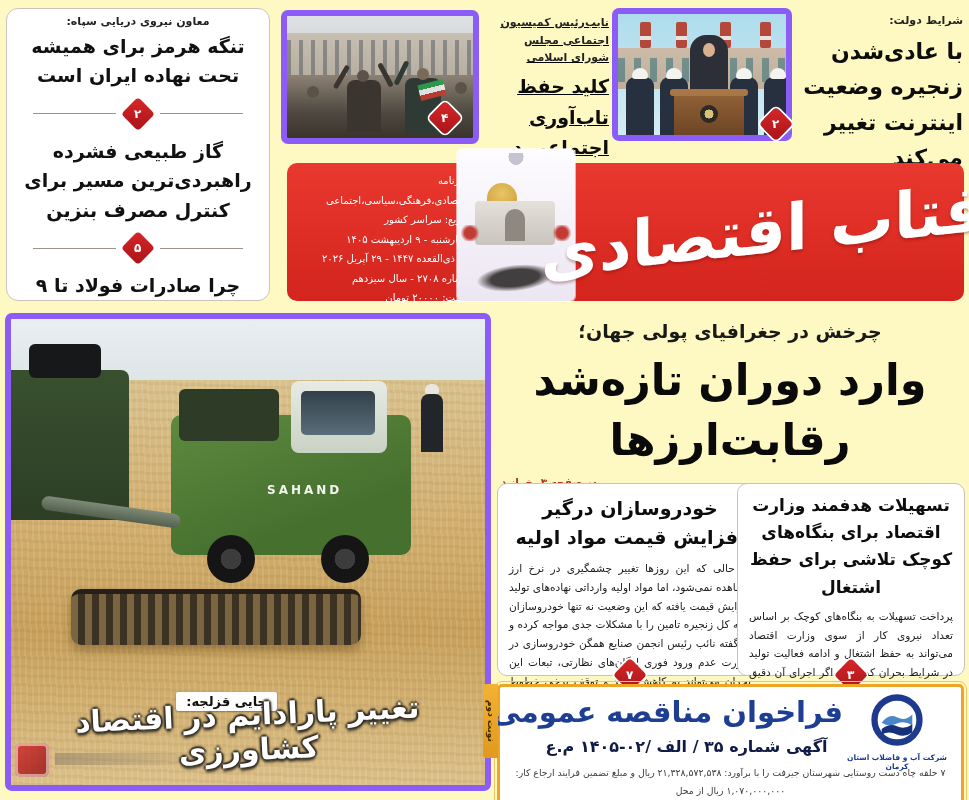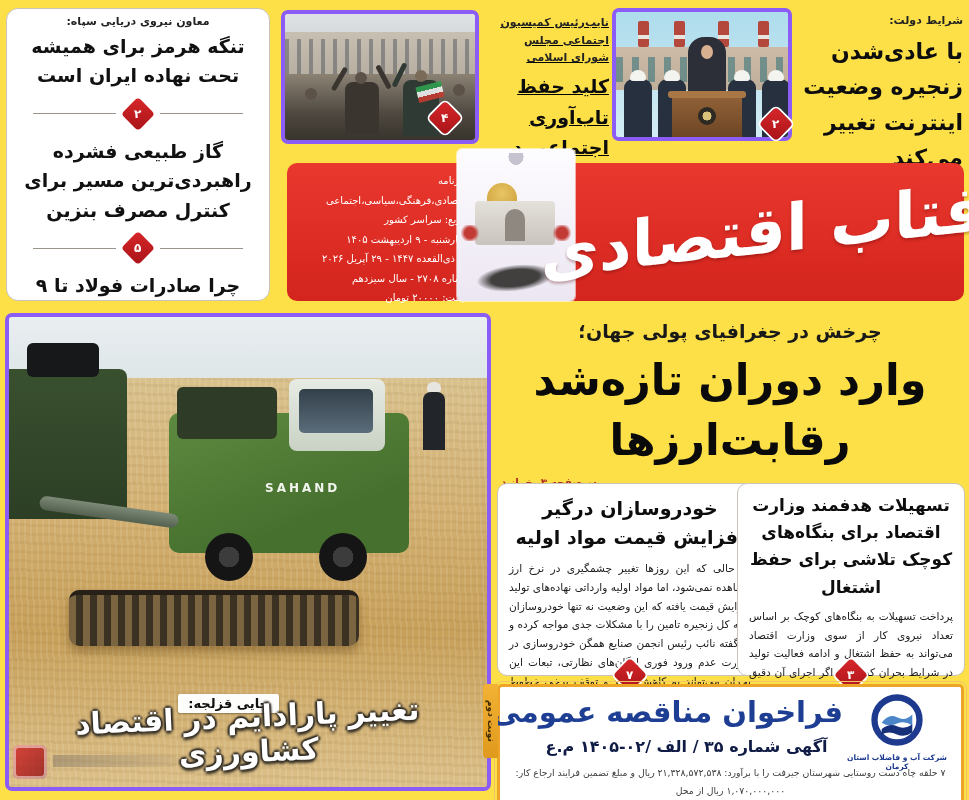--- a/index.html
+++ b/index.html
@@ -1,20 +1,20 @@
 <!DOCTYPE html>
 <html lang="fa" dir="rtl"><head>
 <meta charset="utf-8">
 <style>
   * { margin:0; padding:0; box-sizing:border-box; }
   body { font-family:"DejaVu Sans", sans-serif; background:#e8e6e2; }
-  #page { position:relative; width:969px; height:800px; background:#fde047; overflow:hidden; direction:rtl; margin:0 auto; }
-
-  
-  .photo { position:absolute; border:4px solid #8b5cf6; border-radius:7px; overflow:hidden; }
+  #page { position:relative; width:969px; height:800px; background:#fef9c3; overflow:hidden; direction:rtl; margin:0 auto; }
+
+  
+  .photo { position:absolute; border:6px solid #8b5cf6; border-radius:7px; overflow:hidden; }
   .diamond { position:absolute; width:24px; height:24px; background:linear-gradient(135deg,#d8272a,#a81418); transform:rotate(45deg); border-radius:4px; display:flex; align-items:center; justify-content:center; box-shadow:0 0 0 2px #fff; }
   .diamond span { transform:rotate(-45deg); color:#fff; font-size:12px; font-weight:bold; }
   .divider-row { display:flex; align-items:center; gap:10px; margin:10px 18px; height:26px; }
   .divider-row .line { flex:1; height:1px; background:#9a948c; }
   .divider-row .diamond { position:static; flex:0 0 auto; box-shadow:none; }
 
   
   #tl-box { position:absolute; left:6px; top:8px; width:264px; height:293px; border:1.5px solid #c9c3bb; border-radius:12px; padding:6px 8px 0; background:#fff; overflow:hidden; }
   #tl-box .kicker { font-size:11px; text-align:center; color:#222; font-weight:bold; margin-bottom:4px; }
   #tl-box .headline { font-size:19px; font-weight:bold; text-align:center; color:#111; line-height:1.55; }

